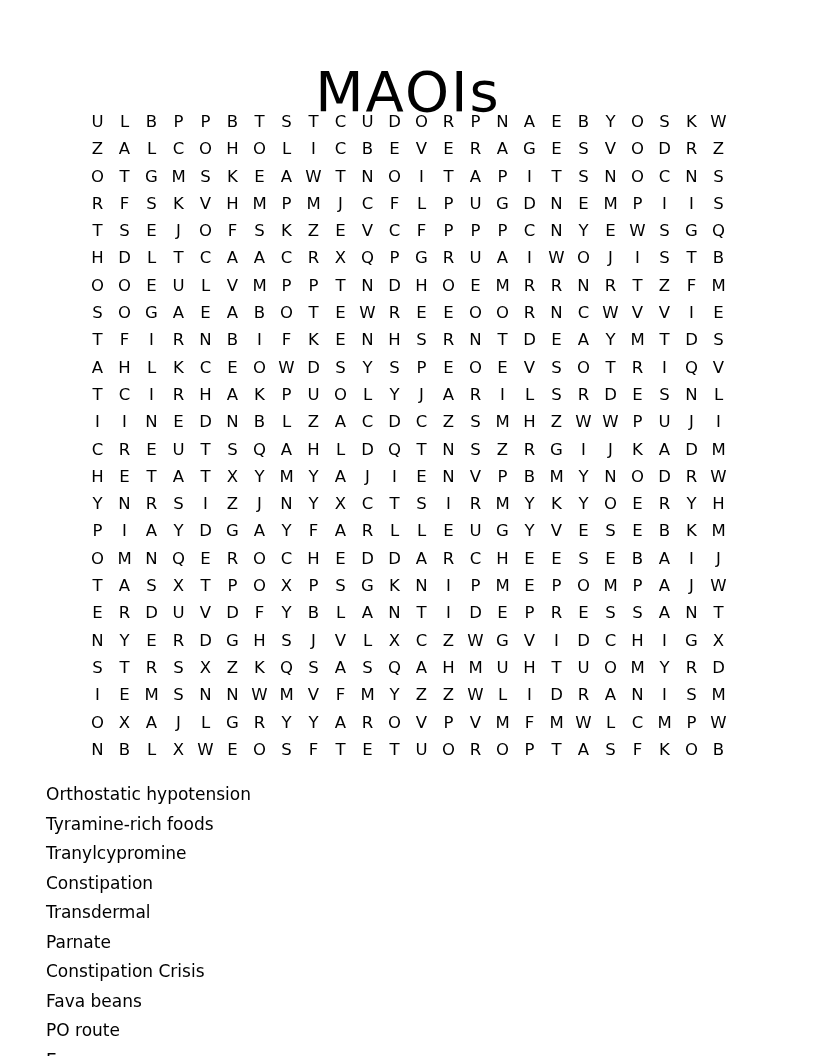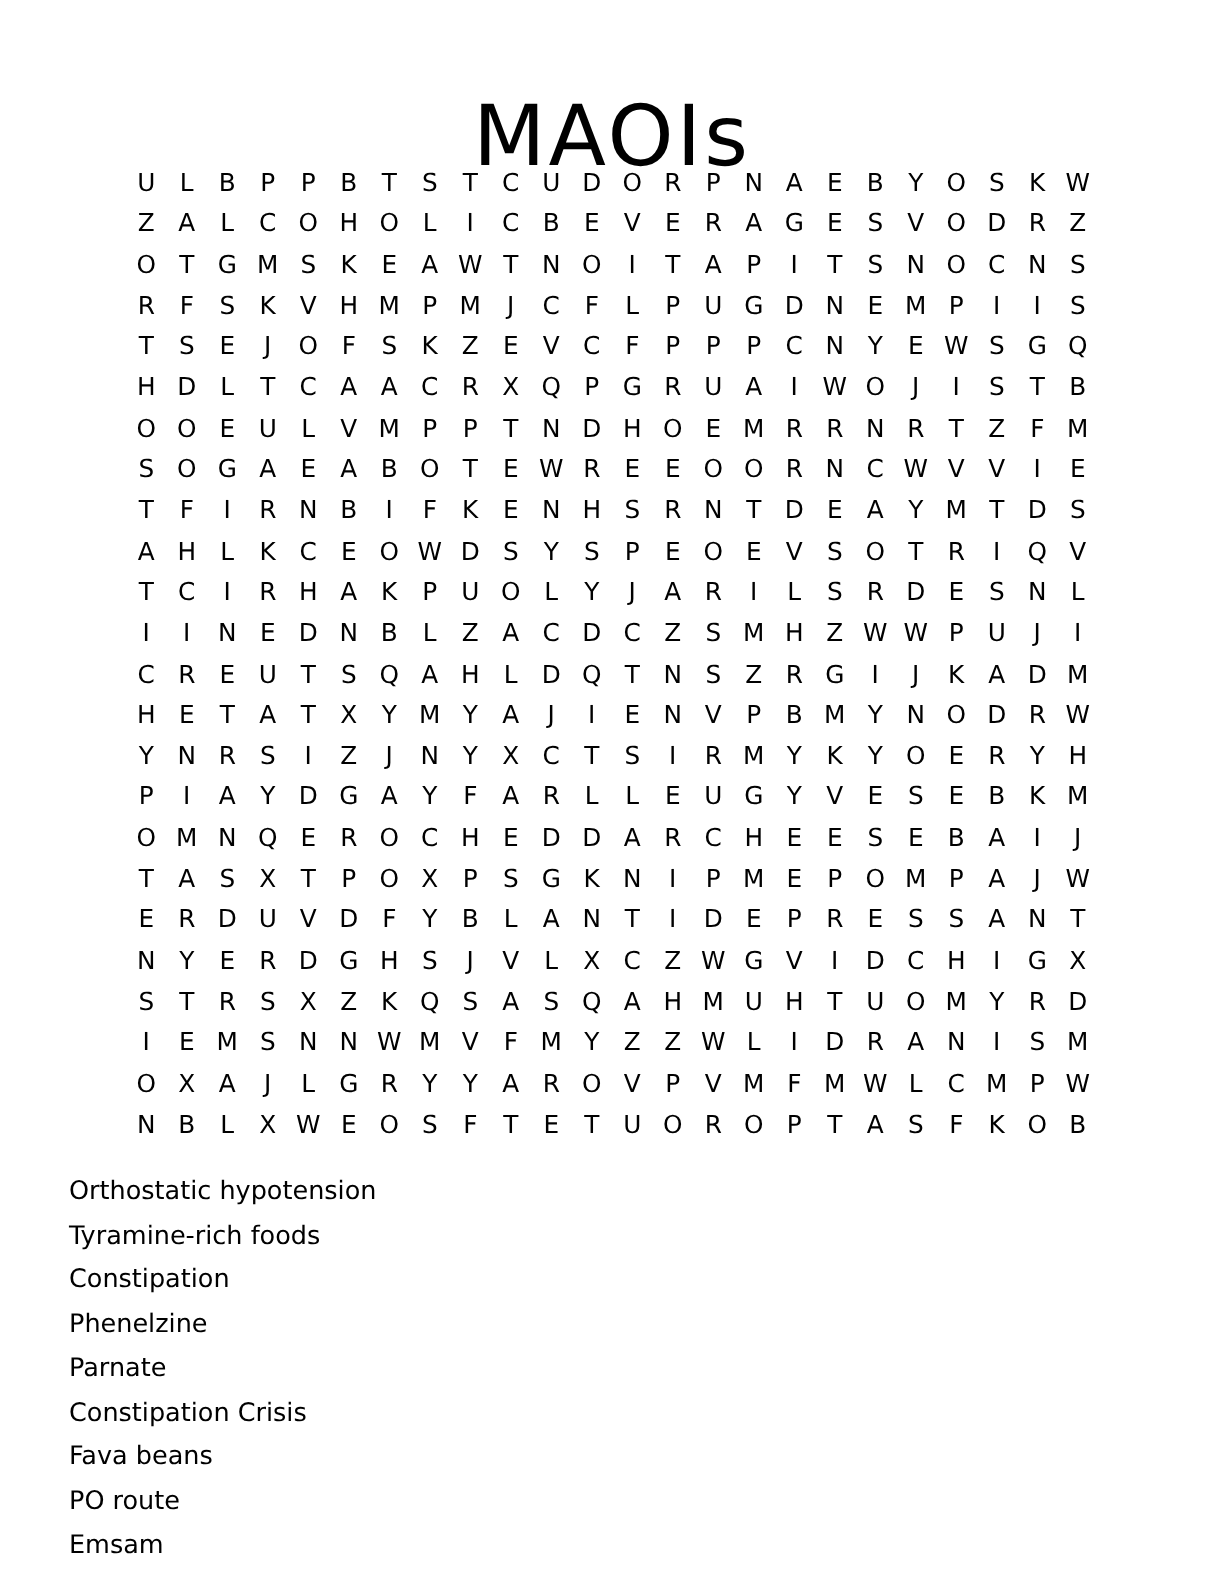--- a/index.html
+++ b/index.html
@@ -718,22 +718,23 @@
         <span class="grid-cell">K</span>
         <span class="grid-cell">O</span>
         <span class="grid-cell">B</span>
       </div>
     </div>
 
   <div class="word-list" id="word-list">
       <div class="word-col">
         <div class="word-item">Orthostatic hypotension</div>
         <div class="word-item">Tyramine-rich foods</div>
+        <div class="word-item">Tranylcypromine</div>
         <div class="word-item">Constipation</div>
-        <div class="word-item">Phenelzine</div>
+        <div class="word-item">Transdermal</div>
         <div class="word-item">Parnate</div>
       </div>
       <div class="word-col">
         <div class="word-item">Constipation Crisis</div>
         <div class="word-item">Fava beans</div>
         <div class="word-item">PO route</div>
         <div class="word-item">Emsam</div>
       </div>
     </div>
 

